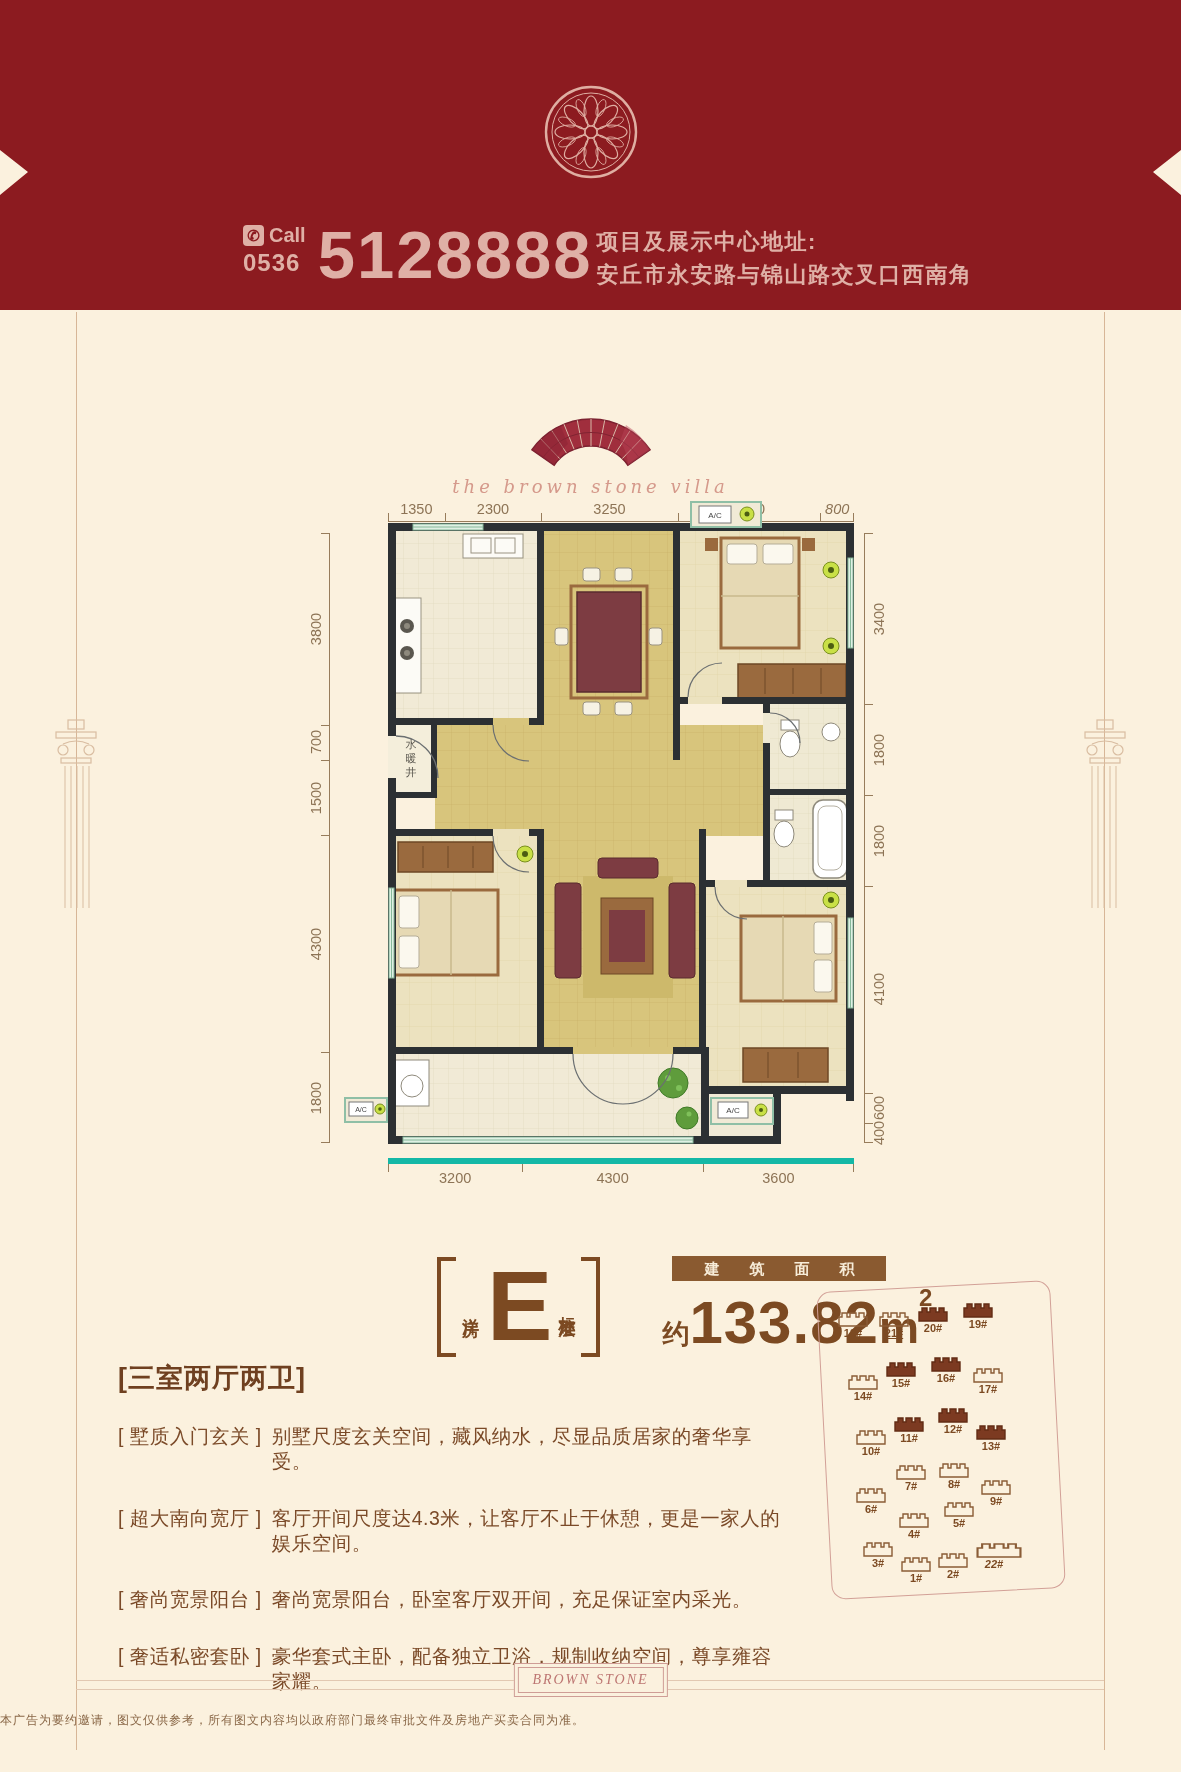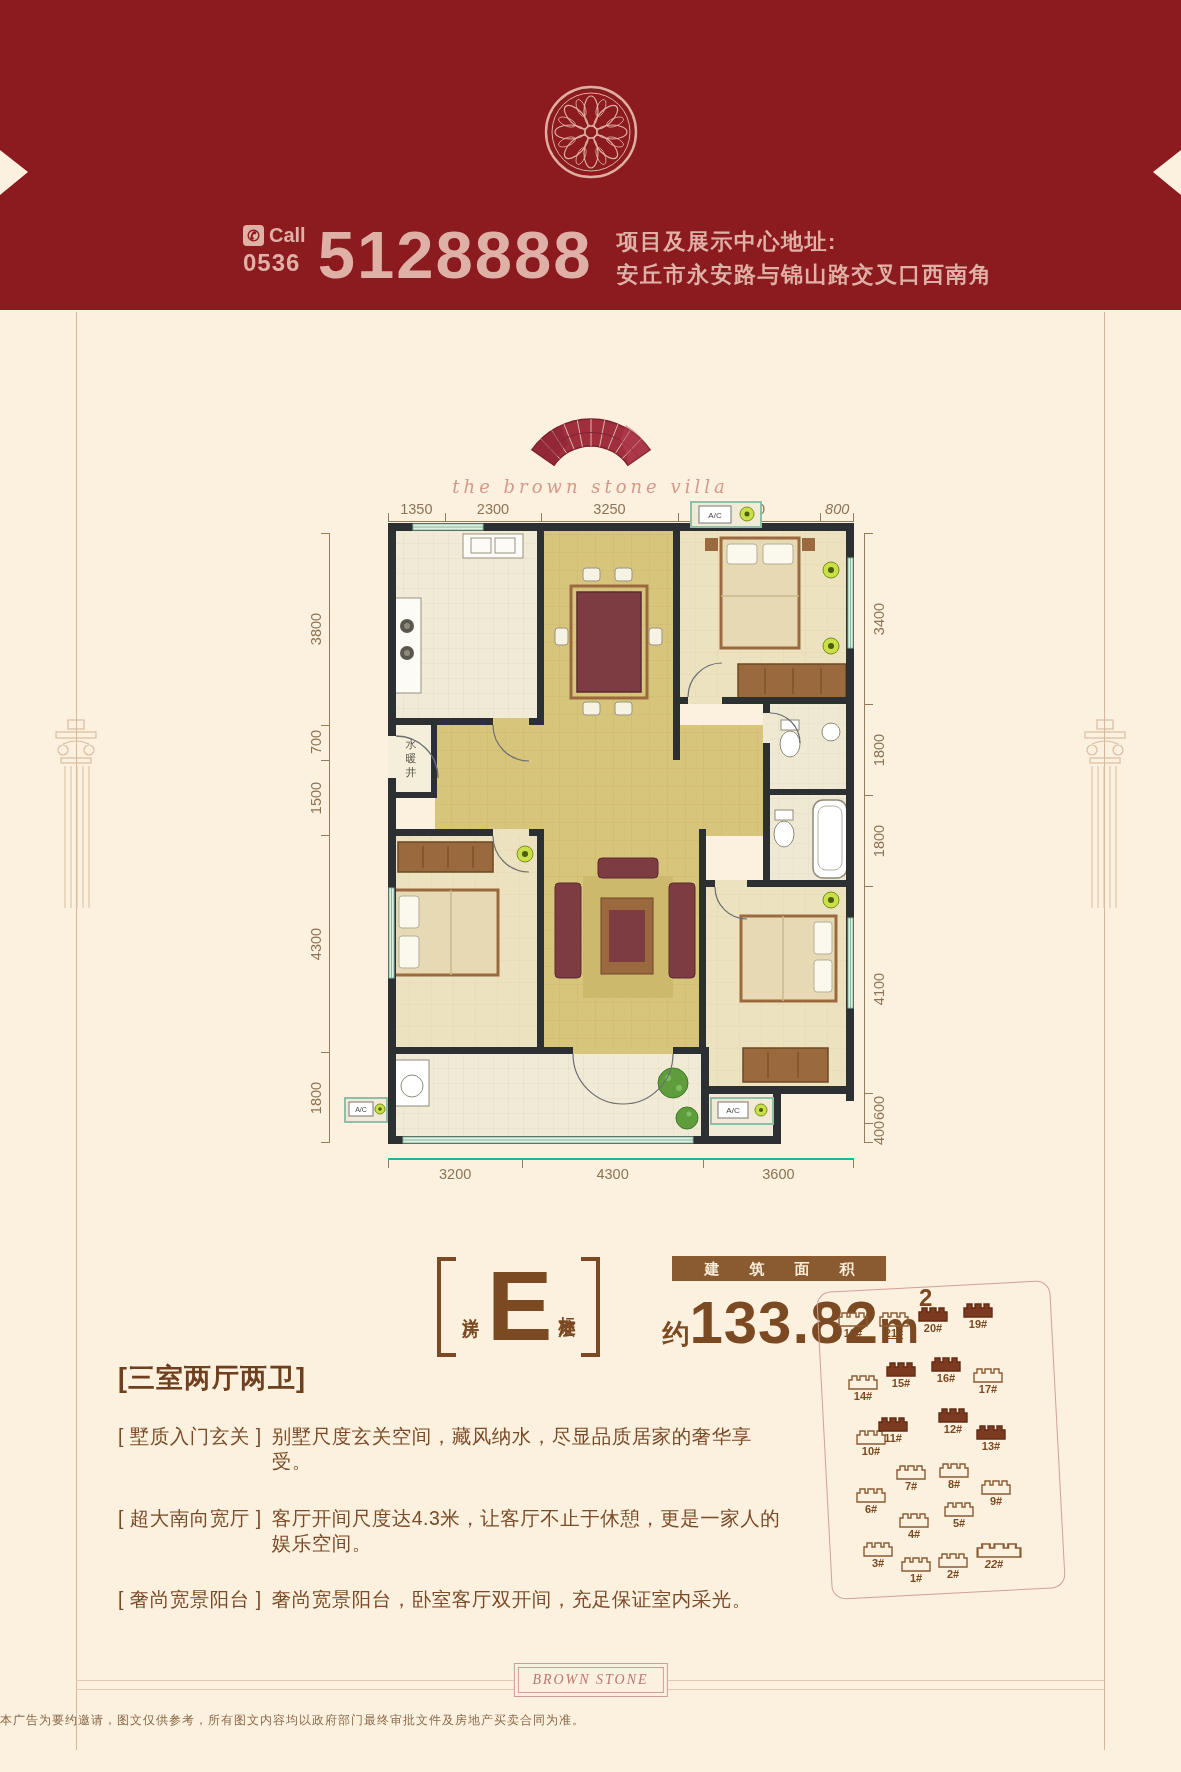--- a/index.html
+++ b/index.html
@@ -10,41 +10,41 @@
   .banner{position:absolute;top:0;left:0;width:1181px;height:310px;background:#8c1b20;
     clip-path:polygon(0 0,1181px 0,1181px 150px,1153px 172px,1181px 195px,1181px 310px,0 310px,0 195px,28px 172px,0 150px);}
   .brand{position:absolute;top:84px;left:0;width:100%;display:flex;justify-content:center;align-items:center;gap:22px;}
   .brand-text{text-align:center;}
   .brand-cn{font-family:"Liberation Serif",serif;font-size:54px;font-weight:bold;color:#e0b0a5;letter-spacing:7px;white-space:nowrap;}
   .brand-en{font-family:"Liberation Serif",serif;font-size:15px;color:#d8a79d;letter-spacing:14px;margin-top:9px;}
   .contact{position:absolute;top:224px;left:243px;display:flex;align-items:flex-start;color:#dfb0a6;}
   .call-row{display:flex;align-items:center;gap:5px;font-size:20px;font-weight:bold;}
   .phone-icon{display:inline-flex;align-items:center;justify-content:center;width:21px;height:21px;background:#dfb0a6;color:#8c1b20;border-radius:4px;font-size:15px;}
   .area-code{font-size:24px;font-weight:bold;margin-top:2px;letter-spacing:1px;}
-  .phone-big{font-size:67px;font-weight:bold;line-height:62px;letter-spacing:2px;margin:0 24px 0 12px;}
+  .phone-big{font-size:67px;font-weight:bold;line-height:62px;letter-spacing:2px;margin:0 4px 0 12px;}
   .addr{font-size:22px;font-weight:bold;line-height:1.5;letter-spacing:1.5px;padding-top:1px;white-space:nowrap;}
 
   
   .frame-v{position:absolute;top:312px;height:1438px;width:0;border-left:1px solid #d7b697;}
   .frame-v.fl{left:76px;} .frame-v.fr{left:1104px;}
   .ornament{position:absolute;top:716px;}
   .ornament.ol{left:54px;} .ornament.or{left:1083px;transform:scaleX(-1);}
 
   
   .emblem{position:absolute;top:396px;left:0;width:100%;text-align:center;}
   .script{margin-top:0px;font-family:"DejaVu Serif",serif;font-style:italic;font-size:18px;color:#d5998b;letter-spacing:4px;}
 
   
   .hdim{position:absolute;display:flex;height:26px;}
   .hdim .seg{position:relative;flex-basis:0;}
   .hdim.top .seg{border-bottom:1px solid #977c5b;}
   .hdim.top .seg::before{content:"";position:absolute;left:0;bottom:0;width:1px;height:8px;background:#977c5b;}
   .hdim.top .seg:last-child::after{content:"";position:absolute;right:0;bottom:0;width:1px;height:8px;background:#977c5b;}
   .hdim.top .seg span{position:absolute;left:50%;bottom:4px;transform:translateX(-50%);}
-  .hdim.bottom .seg{border-top:2px solid #14b8a6;}
+  .hdim.bottom .seg{border-top:6px solid #14b8a6;}
   .hdim.bottom .seg::before{content:"";position:absolute;left:0;top:0;width:1px;height:8px;background:#977c5b;}
   .hdim.bottom .seg:last-child::after{content:"";position:absolute;right:0;top:0;width:1px;height:8px;background:#977c5b;}
   .hdim.bottom .seg span{position:absolute;left:50%;top:6px;transform:translateX(-50%);}
   .vdim{position:absolute;display:flex;flex-direction:column;width:28px;}
   .vdim .seg{position:relative;flex-basis:0;}
   .vdim.vleft .seg{border-right:1px solid #977c5b;}
   .vdim.vleft .seg::before{content:"";position:absolute;top:0;right:0;height:1px;width:8px;background:#977c5b;}
   .vdim.vleft .seg:last-child::after{content:"";position:absolute;bottom:0;right:0;height:1px;width:8px;background:#977c5b;}
   .vdim.vright .seg{border-left:1px solid #977c5b;}
   .vdim.vright .seg::before{content:"";position:absolute;top:0;left:0;height:1px;width:8px;background:#977c5b;}
@@ -506,20 +506,24 @@
         <div class="feat">
           <span class="tag">[ 超大南向宽厅 ]</span>
           <span class="txt">客厅开间尺度达4.3米，让客厅不止于休憩，更是一家人的娱乐空间。</span>
         </div>
 
         <div class="feat">
           <span class="tag">[ 奢尚宽景阳台 ]</span>
           <span class="txt">奢尚宽景阳台，卧室客厅双开间，充足保证室内采光。</span>
         </div>
 
+        <div class="feat">
+          <span class="tag">[ 奢适私密套卧 ]</span>
+          <span class="txt">豪华套式主卧，配备独立卫浴，规制收纳空间，尊享雍容家耀。</span>
+        </div>
       </div>
   </section>
 
   <div class="siteplan">
     <div class="sp-border"></div>
     <div>
 
         <div class="bldg" style="left: 17px; top: 35px;">
           <svg width="30" height="16" viewBox="0 0 30 16">
             <path d="M1,15 V6 H4 V2 H9 V6 H12 V2 H18 V6 H21 V2 H26 V6 H29 V15 Z"></path>
@@ -576,21 +580,21 @@
           <div class="lbl">17#</div>
         </div>
 
         <div class="bldg" style="left: 35px; top: 153px;">
           <svg width="30" height="16" viewBox="0 0 30 16">
             <path d="M1,15 V6 H4 V2 H9 V6 H12 V2 H18 V6 H21 V2 H26 V6 H29 V15 Z"></path>
           </svg>
           <div class="lbl">10#</div>
         </div>
 
-        <div class="bldg filled" style="left: 57px; top: 140px;">
+        <div class="bldg filled" style="left: 73px; top: 140px;">
           <svg width="30" height="16" viewBox="0 0 30 16">
             <path d="M1,15 V6 H4 V2 H9 V6 H12 V2 H18 V6 H21 V2 H26 V6 H29 V15 Z"></path>
           </svg>
           <div class="lbl">11#</div>
         </div>
 
         <div class="bldg filled" style="left: 117px; top: 131px;">
           <svg width="30" height="16" viewBox="0 0 30 16">
             <path d="M1,15 V6 H4 V2 H9 V6 H12 V2 H18 V6 H21 V2 H26 V6 H29 V15 Z"></path>
           </svg>

